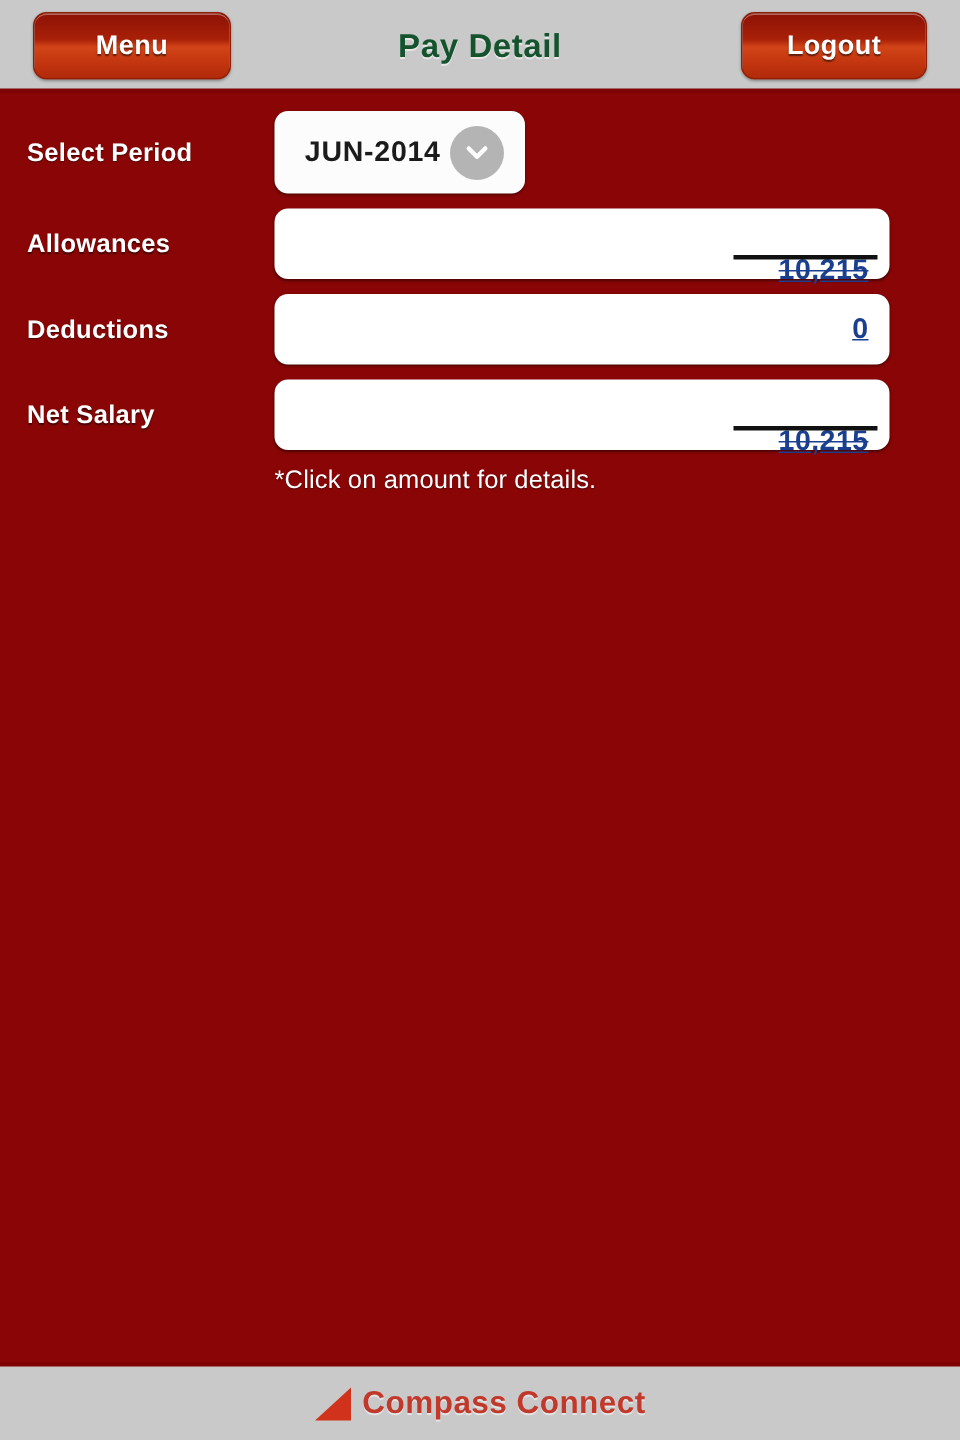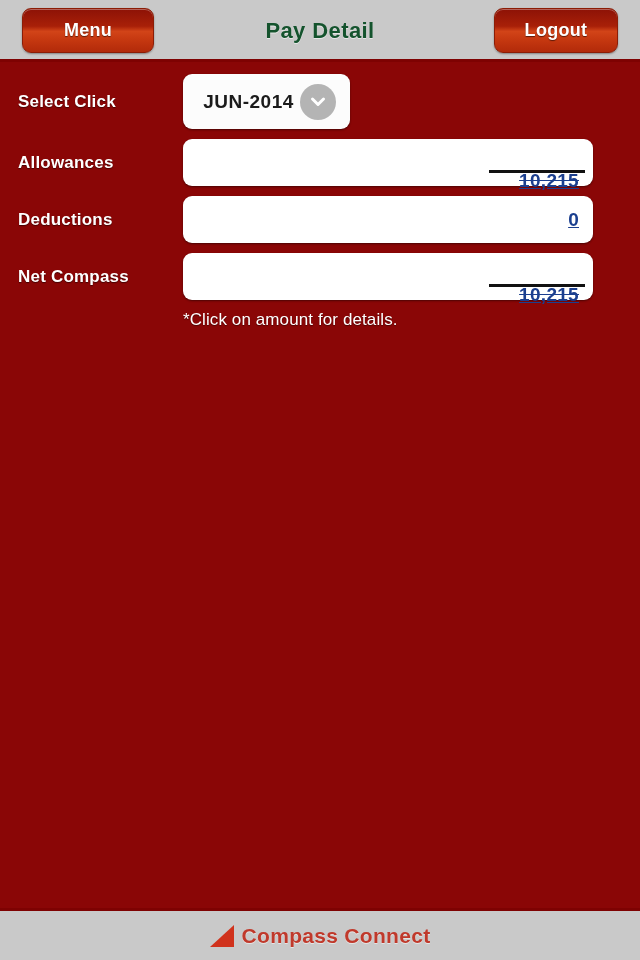--- a/index.html
+++ b/index.html
@@ -221,21 +221,21 @@
     <button class="nav-btn menu">Menu</button>
 
     <div class="page-title">Pay Detail</div>
 
     <button class="nav-btn logout">Logout</button>
   </div>
 
   <div class="content">
 
     <div class="form-row">
-      <div class="row-label">Select Click</div>
+      <div class="row-label">Select Period</div>
 
       <div class="select-box">
         <span class="select-value">JUN-2014</span>
         <span class="chevron-circle">
           <svg width="20" height="20" viewBox="0 0 20 20" aria-hidden="true">
             <path d="M4.5 7 L10 12.5 L15.5 7" fill="none" stroke="#ffffff" stroke-width="3" stroke-linecap="round" stroke-linejoin="round"></path>
           </svg>
         </span>
       </div>
     </div>
@@ -248,21 +248,21 @@
     </div>
 
     <div class="form-row">
       <div class="row-label">Deductions</div>
       <div class="value-box">
         <span class="amount-link">0</span>
       </div>
     </div>
 
     <div class="form-row">
-      <div class="row-label">Net Compass</div>
+      <div class="row-label">Net Salary</div>
       <div class="value-box">
         <span class="amount-link struck">10,215</span>
       </div>
     </div>
 
     <div class="hint">*Click on amount for details.</div>
   </div>
 
   <div class="footer">
     <span class="brand-triangle"></span>

